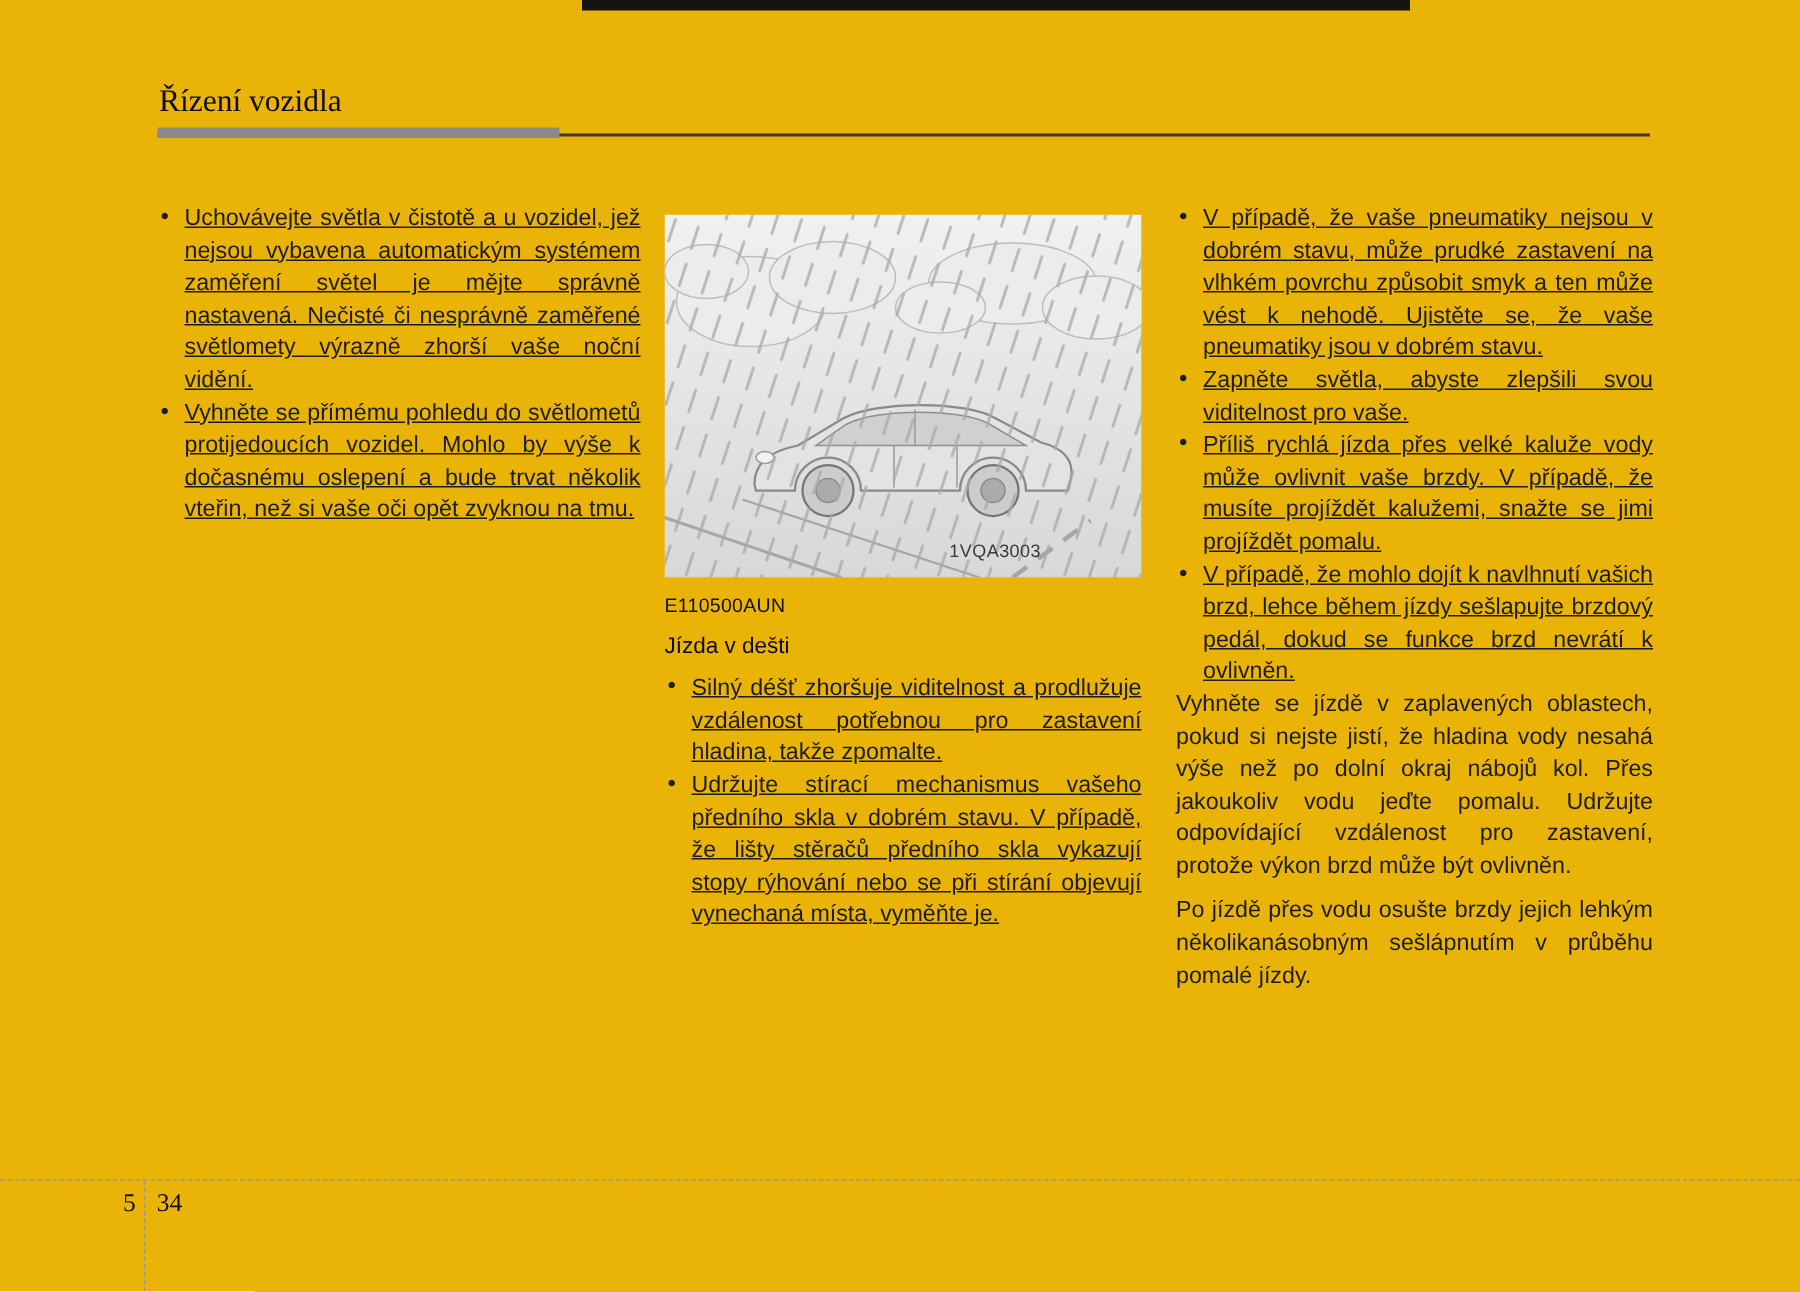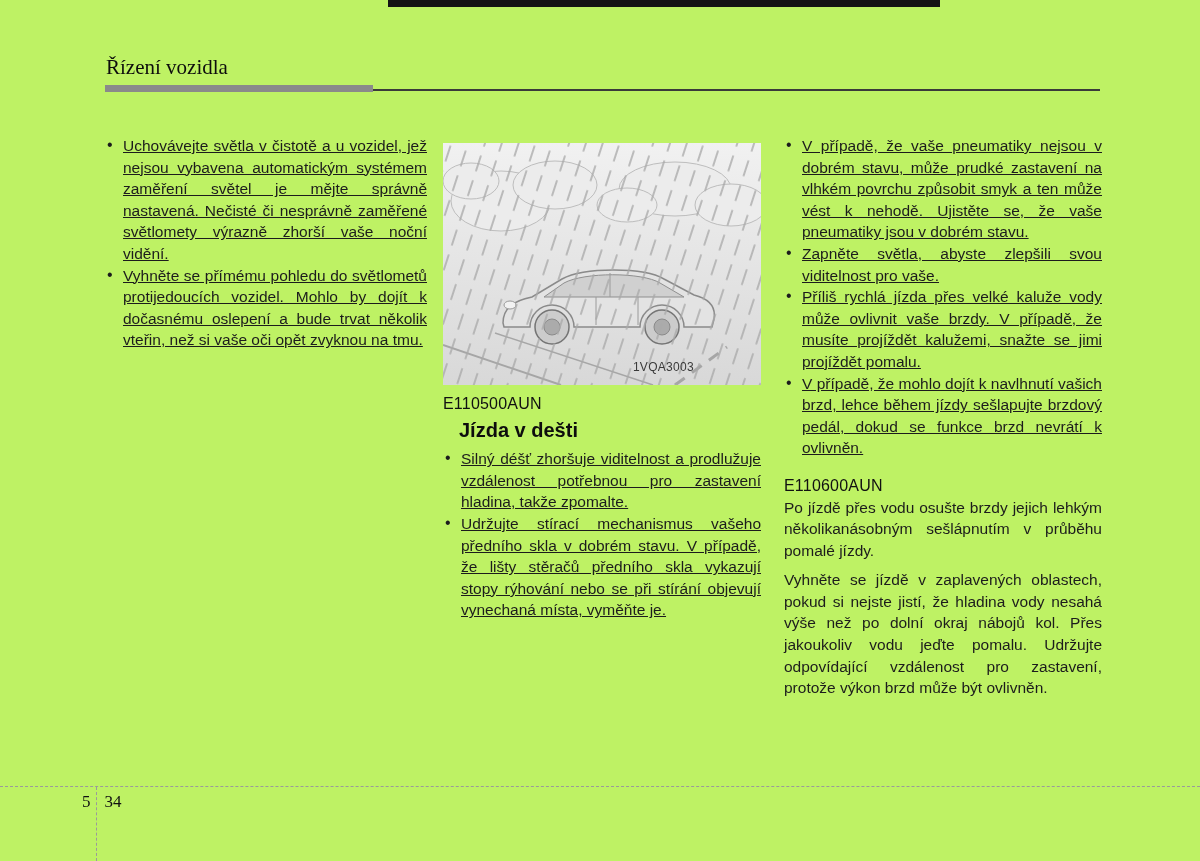--- a/index.html
+++ b/index.html
@@ -1,17 +1,17 @@
 <!DOCTYPE html>
 <html><head>
 <meta charset="utf-8">
 <style>
   html, body { margin:0; padding:0; background:#ffffff; }
   .page {
-    position:relative; width:1200px; height:861px; background:#bef264;
+    position:relative; width:1200px; height:861px; background:#eab308;
     font-family:"Liberation Sans", sans-serif; color:#1c1c1c; overflow:hidden;
   }
 
   
   .scan-bar { position:absolute; top:0; left:388px; width:552px; height:7px; background:#141414; }
 
   
   .header-title {
     position:absolute; top:55px; left:106px;
     font-family:"Liberation Serif", serif; font-size:21px; color:#0d0d0d;
@@ -33,22 +33,22 @@
   p.body-text { margin:0 0 4px 0; text-align:justify; }
 
   
   .figure { position:relative; width:258px; height:242px; margin:8px 0 0 0; }
   .figure svg { display:block; }
   .figure-code {
     position:absolute; right:7px; bottom:6px;
     font-size:12px; color:#3a3a3a; letter-spacing:0.3px;
   }
 
-  .section-code { font-size:16px; color:#111; margin-top:8px; letter-spacing:0.2px; }
-  .section-heading { font-size:20px; font-weight:bold; margin:5px 0 7px 16px; color:#0d0d0d; }
+  .section-code { font-size:13px; color:#111; margin-top:8px; letter-spacing:0.2px; }
+  .section-heading { font-size:15px; font-weight:normal; margin:5px 0 7px 0; color:#0d0d0d; }
 
   .col-right .section-code { margin-top:16px; }
   .col-right p.body-text { margin-bottom:8px; }
 
   
   .footer-dash-h { position:absolute; top:786px; left:0; width:1200px; height:0; border-top:1px dashed #9a9a9a; }
   .footer-dash-v { position:absolute; top:787px; left:96px; height:74px; width:0; border-left:1px dashed #9a9a9a; }
   .page-number {
     position:absolute; top:792px; left:82px;
     font-family:"Liberation Serif", serif; font-size:17px; color:#111;
@@ -67,21 +67,21 @@
   <div class="header-rule-thick"></div>
 
   <div class="col col-left">
     <ul class="bullets">
       <li class="bullet">
         <span class="marker">•</span>
         <span class="btext">Uchovávejte světla v čistotě a u vozidel, jež nejsou vybavena automatickým systémem zaměření světel je mějte správně nastavená. Nečisté či nesprávně zaměřené světlomety výrazně zhorší vaše noční vidění.</span>
       </li>
       <li class="bullet">
         <span class="marker">•</span>
-        <span class="btext">Vyhněte se přímému pohledu do světlometů protijedoucích vozidel. Mohlo by dojít k dočasnému oslepení a bude trvat několik vteřin, než si vaše oči opět zvyknou na tmu.</span>
+        <span class="btext">Vyhněte se přímému pohledu do světlometů protijedoucích vozidel. Mohlo by výše k dočasnému oslepení a bude trvat několik vteřin, než si vaše oči opět zvyknou na tmu.</span>
       </li>
     </ul>
   </div>
 
   <div class="col col-mid">
 
     <div class="figure">
       <svg viewBox="0 0 318 242" width="318" height="242">
         <defs>
           <linearGradient id="bg" x1="0" y1="0" x2="0" y2="1">
@@ -157,24 +157,23 @@
       <li class="bullet">
         <span class="marker">•</span>
         <span class="btext">Příliš rychlá jízda přes velké kaluže vody může ovlivnit vaše brzdy. V případě, že musíte projíždět kalužemi, snažte se jimi projíždět pomalu.</span>
       </li>
       <li class="bullet">
         <span class="marker">•</span>
         <span class="btext">V případě, že mohlo dojít k navlhnutí vašich brzd, lehce během jízdy sešlapujte brzdový pedál, dokud se funkce brzd nevrátí k ovlivněn.</span>
       </li>
     </ul>
 
-    <div class="section-code">E110600AUN</div>
 
+    <p class="body-text">Vyhněte se jízdě v zaplavených oblastech, pokud si nejste jistí, že hladina vody nesahá výše než po dolní okraj nábojů kol. Přes jakoukoliv vodu jeďte pomalu. Udržujte odpovídající vzdálenost pro zastavení, protože výkon brzd může být ovlivněn.</p>
     <p class="body-text">Po jízdě přes vodu osušte brzdy jejich lehkým několikanásobným sešlápnutím v průběhu pomalé jízdy.</p>
-    <p class="body-text">Vyhněte se jízdě v zaplavených oblastech, pokud si nejste jistí, že hladina vody nesahá výše než po dolní okraj nábojů kol. Přes jakoukoliv vodu jeďte pomalu. Udržujte odpovídající vzdálenost pro zastavení, protože výkon brzd může být ovlivněn.</p>
   </div>
 
   <div class="footer-dash-h"></div>
   <div class="footer-dash-v"></div>
   <div class="page-number">
     <span>5</span>
     <span>34</span>
   </div>
 
 </div>

